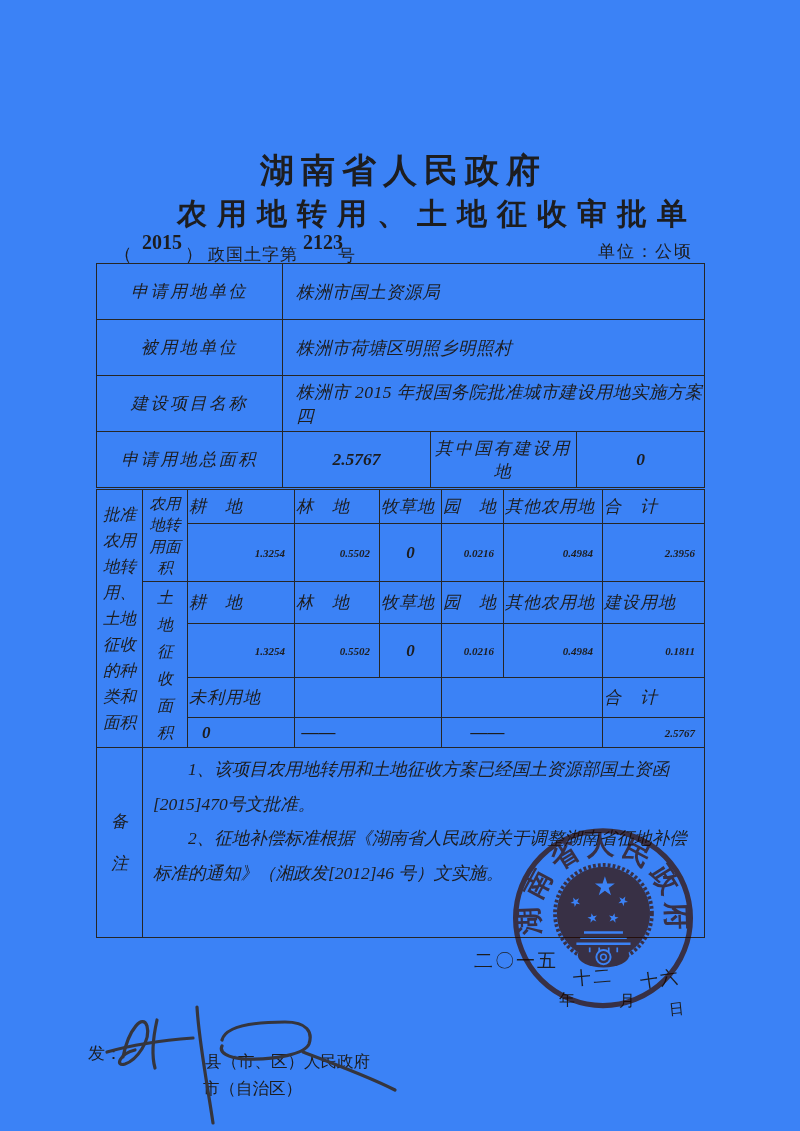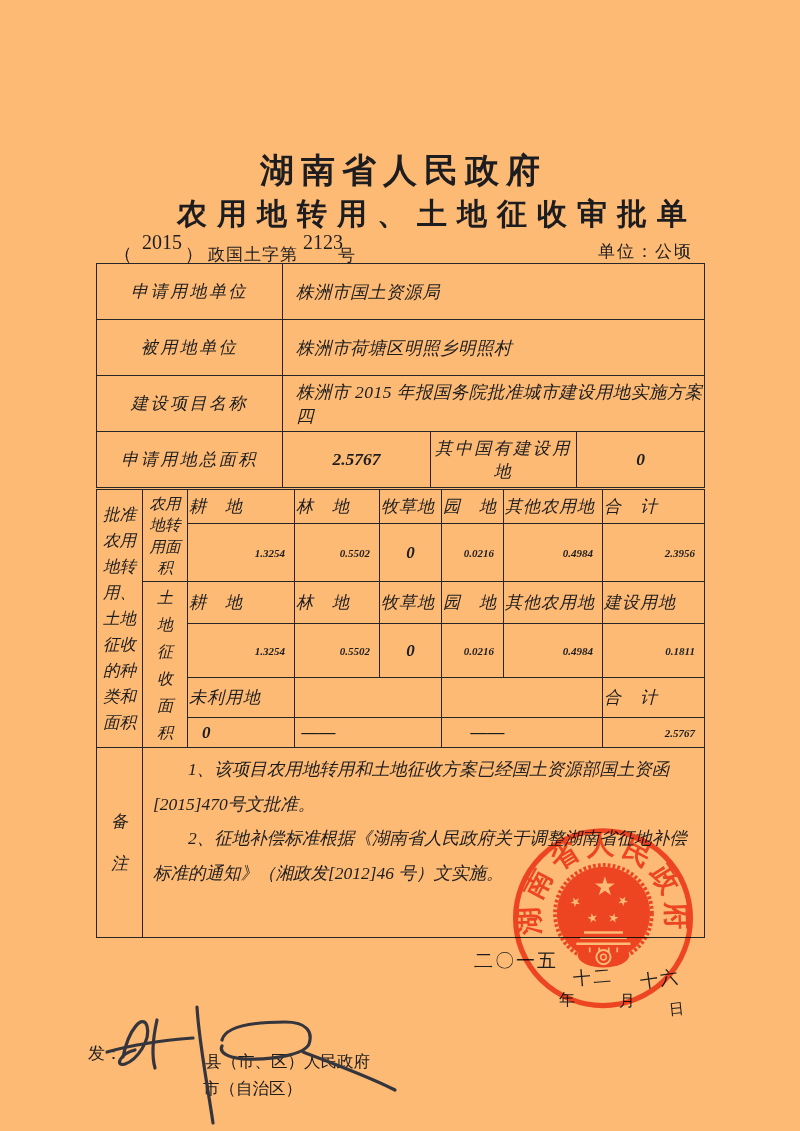--- a/index.html
+++ b/index.html
@@ -1,27 +1,27 @@
 <!DOCTYPE html>
 <html><head>
 <meta charset="utf-8">
 <style>
   html,body{margin:0;padding:0;background:#ffffff;}
   .page{
-    position:relative;width:800px;height:1131px;background:#fdba74;overflow:hidden;
+    position:relative;width:800px;height:1131px;background:#3b82f6;overflow:hidden;
     font-family:"Liberation Serif","DejaVu Serif",serif;color:#1d1d1f;
   }
   .abs{position:absolute;}
   
   .title1{left:0;top:148px;width:800px;text-align:center;font-size:34px;font-weight:700;
           letter-spacing:7px;text-indent:7px;}
   .title2{left:0;top:194px;width:800px;text-align:center;font-size:30px;font-weight:700;
           letter-spacing:10px;text-indent:10px;padding-left:32px;}
   .ref-paren{font-size:18px;}
-  .ref-num{font-size:20px;font-weight:400;}
+  .ref-num{font-size:20px;font-weight:700;}
   .ref-txt{font-size:17px;letter-spacing:1px;}
   .unit{left:598px;top:240px;font-size:17px;letter-spacing:2px;}
   
   table{border-collapse:collapse;table-layout:fixed;}
   td{border:1.5px solid #262626;vertical-align:middle;font-size:17px;overflow:hidden;font-style:italic;}
   .t1{left:96px;top:263px;width:608px;}
   .t2{left:96px;top:489px;width:608px;}
   .lbl{text-align:center;letter-spacing:2.5px;}
   .ival{padding-left:13px;font-size:17.5px;letter-spacing:0.5px;}
   .bnum{font-weight:700;text-align:center;font-size:17.5px;}

